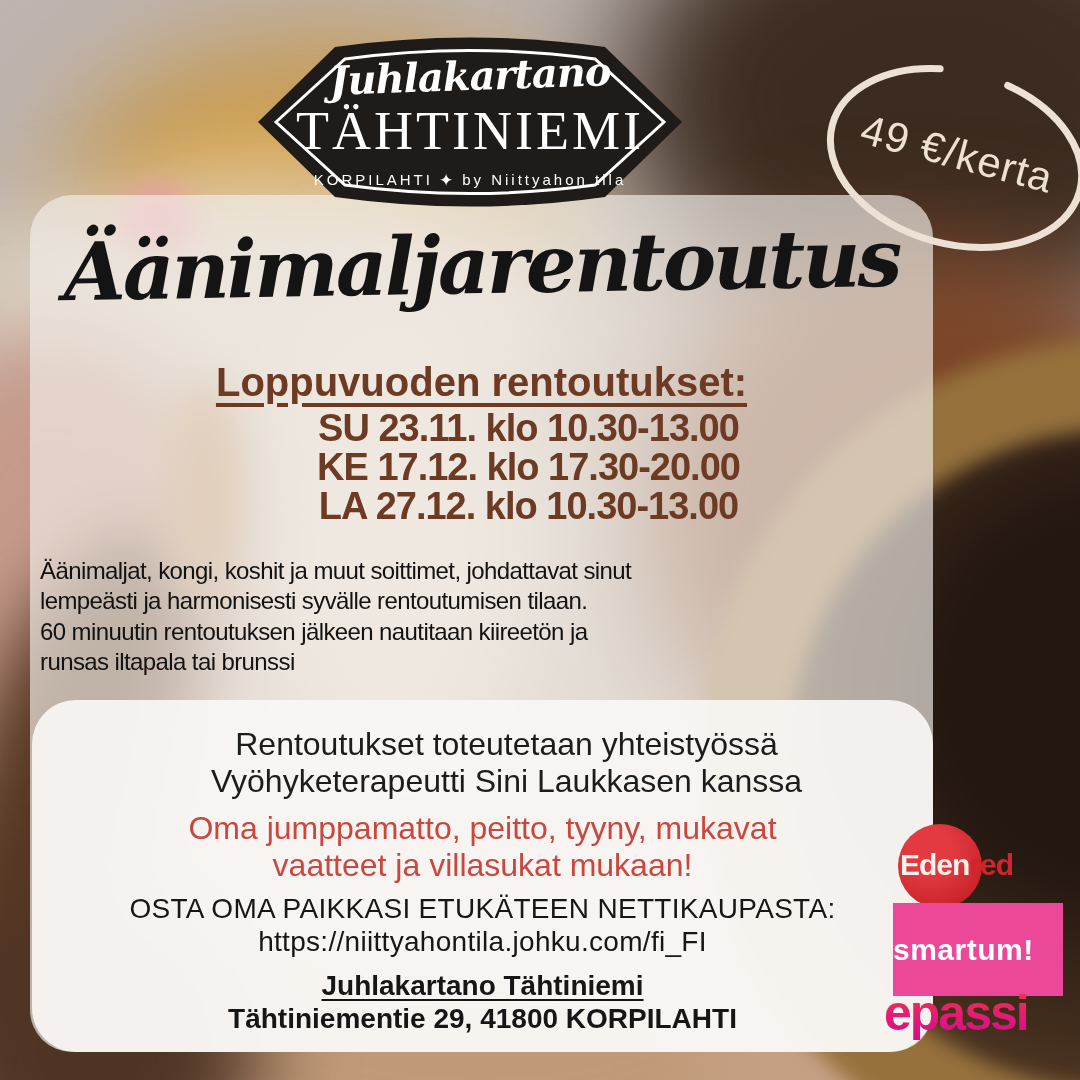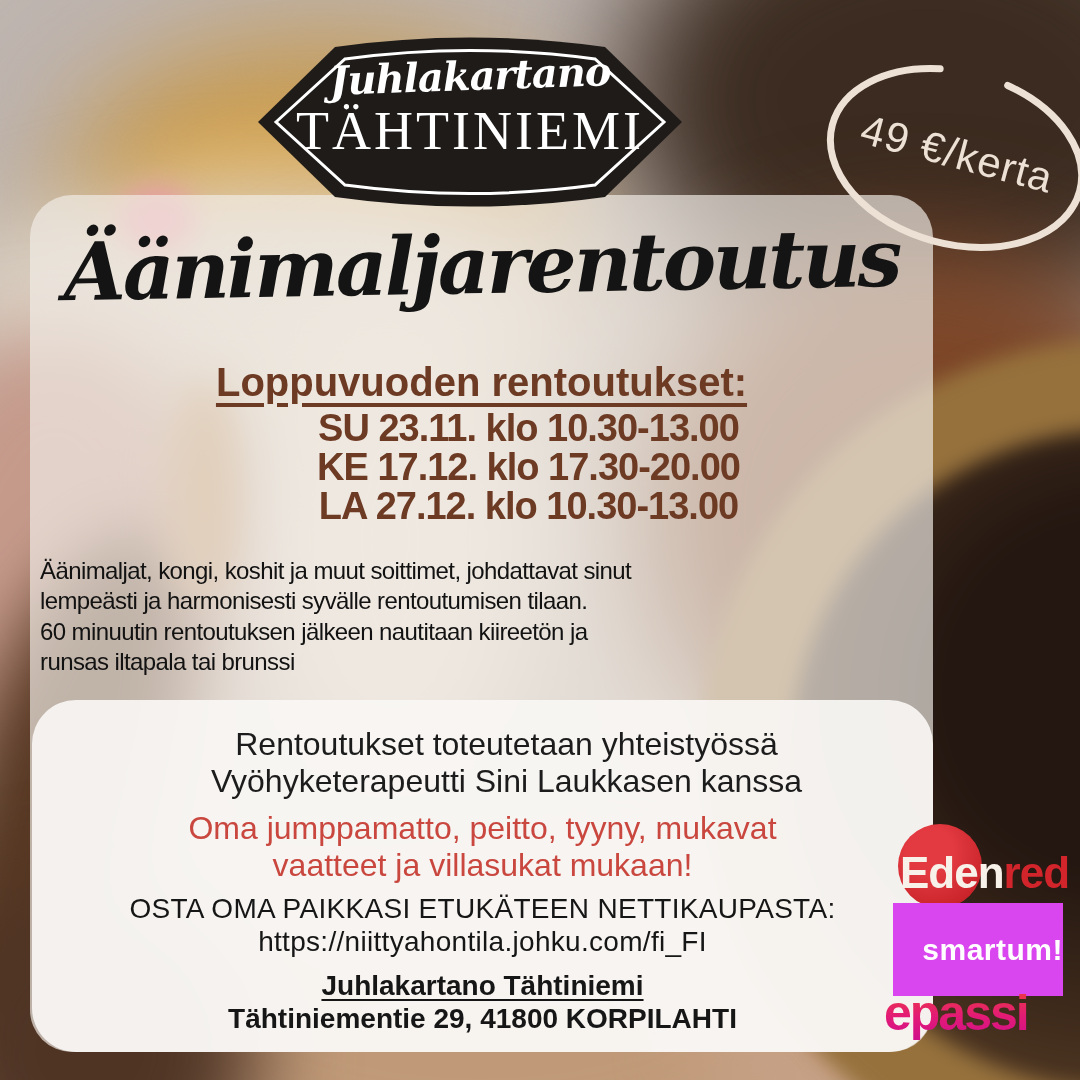--- a/index.html
+++ b/index.html
@@ -103,27 +103,27 @@
     font-size:28px;font-weight:700;color:#161616;line-height:1.17;white-space:nowrap;
   }
   .venue .vname{text-decoration:underline;text-decoration-thickness:2px;text-underline-offset:4px;}
   
   .edenred{position:absolute;left:896px;top:824px;width:170px;height:88px;}
   .edenred .circle{
     position:absolute;left:2px;top:0;width:84px;height:84px;border-radius:50%;
     background:radial-gradient(circle at 38% 32%,#e23a40 30%,#c51f26 85%);
   }
   .edenred .word{
-    position:absolute;left:4px;top:24px;font-size:44px;font-weight:700;letter-spacing:-1px;white-space:nowrap;
+    position:absolute;left:4px;top:24px;font-size:30px;font-weight:700;letter-spacing:-1px;white-space:nowrap;
   }
   .edenred .w1{color:#f7f1ea;}
   .edenred .w2{color:#d2242b;}
   .smartum{
-    position:absolute;left:893px;top:903px;width:170px;height:93px;background:#d946ef;
-    display:flex;align-items:center;justify-content:flex-end;
+    position:absolute;left:893px;top:903px;width:170px;height:93px;background:#ec4899;
+    display:flex;align-items:center;justify-content:flex-start;
   }
   .smartum .word{font-size:30px;font-weight:700;color:#ffffff;letter-spacing:0.5px;}
   .epassi{
     position:absolute;left:884px;top:984px;font-size:50px;font-weight:700;letter-spacing:-2px;
     background:linear-gradient(180deg,#ef4136 0%,#e31b75 55%,#cf0d8e 100%);
     -webkit-background-clip:text;background-clip:text;color:transparent;white-space:nowrap;
   }
 </style>
 </head>
 <body>
@@ -151,20 +151,23 @@
   <div class="panel-upper"></div>
   <div class="panel-lower"></div>
 
   <div class="badge">
     <svg viewBox="0 0 440 200">
       <path d="M 8 100 L 85 25 Q 220 6 355 25 L 432 100 L 355 175 Q 220 194 85 175 Z" fill="#1e1b19"></path>
       <path d="M 26 100 L 95 37 Q 220 20 345 37 L 414 100 L 345 163 Q 220 180 95 163 Z" fill="none" stroke="#ffffff" stroke-width="3"></path>
     </svg>
     <div class="badge-script">Juhlakartano</div>
     <div class="badge-name">TÄHTINIEMI</div>
+    <div class="badge-tagline">
+      <span>KORPILAHTI</span><span class="star">✦</span><span>by Niittyahon tila</span>
+    </div>
   </div>
 
   <div class="price">
     <svg viewBox="0 0 272 200">
       <ellipse cx="136" cy="100" rx="128" ry="86" fill="none" stroke="#ece1d4" stroke-width="7" stroke-linecap="round" stroke-dasharray="470 70"></ellipse>
     </svg>
     <div class="price-label">49 €/kerta</div>
   </div>
 
   <div class="title">Äänimaljarentoutus</div>

